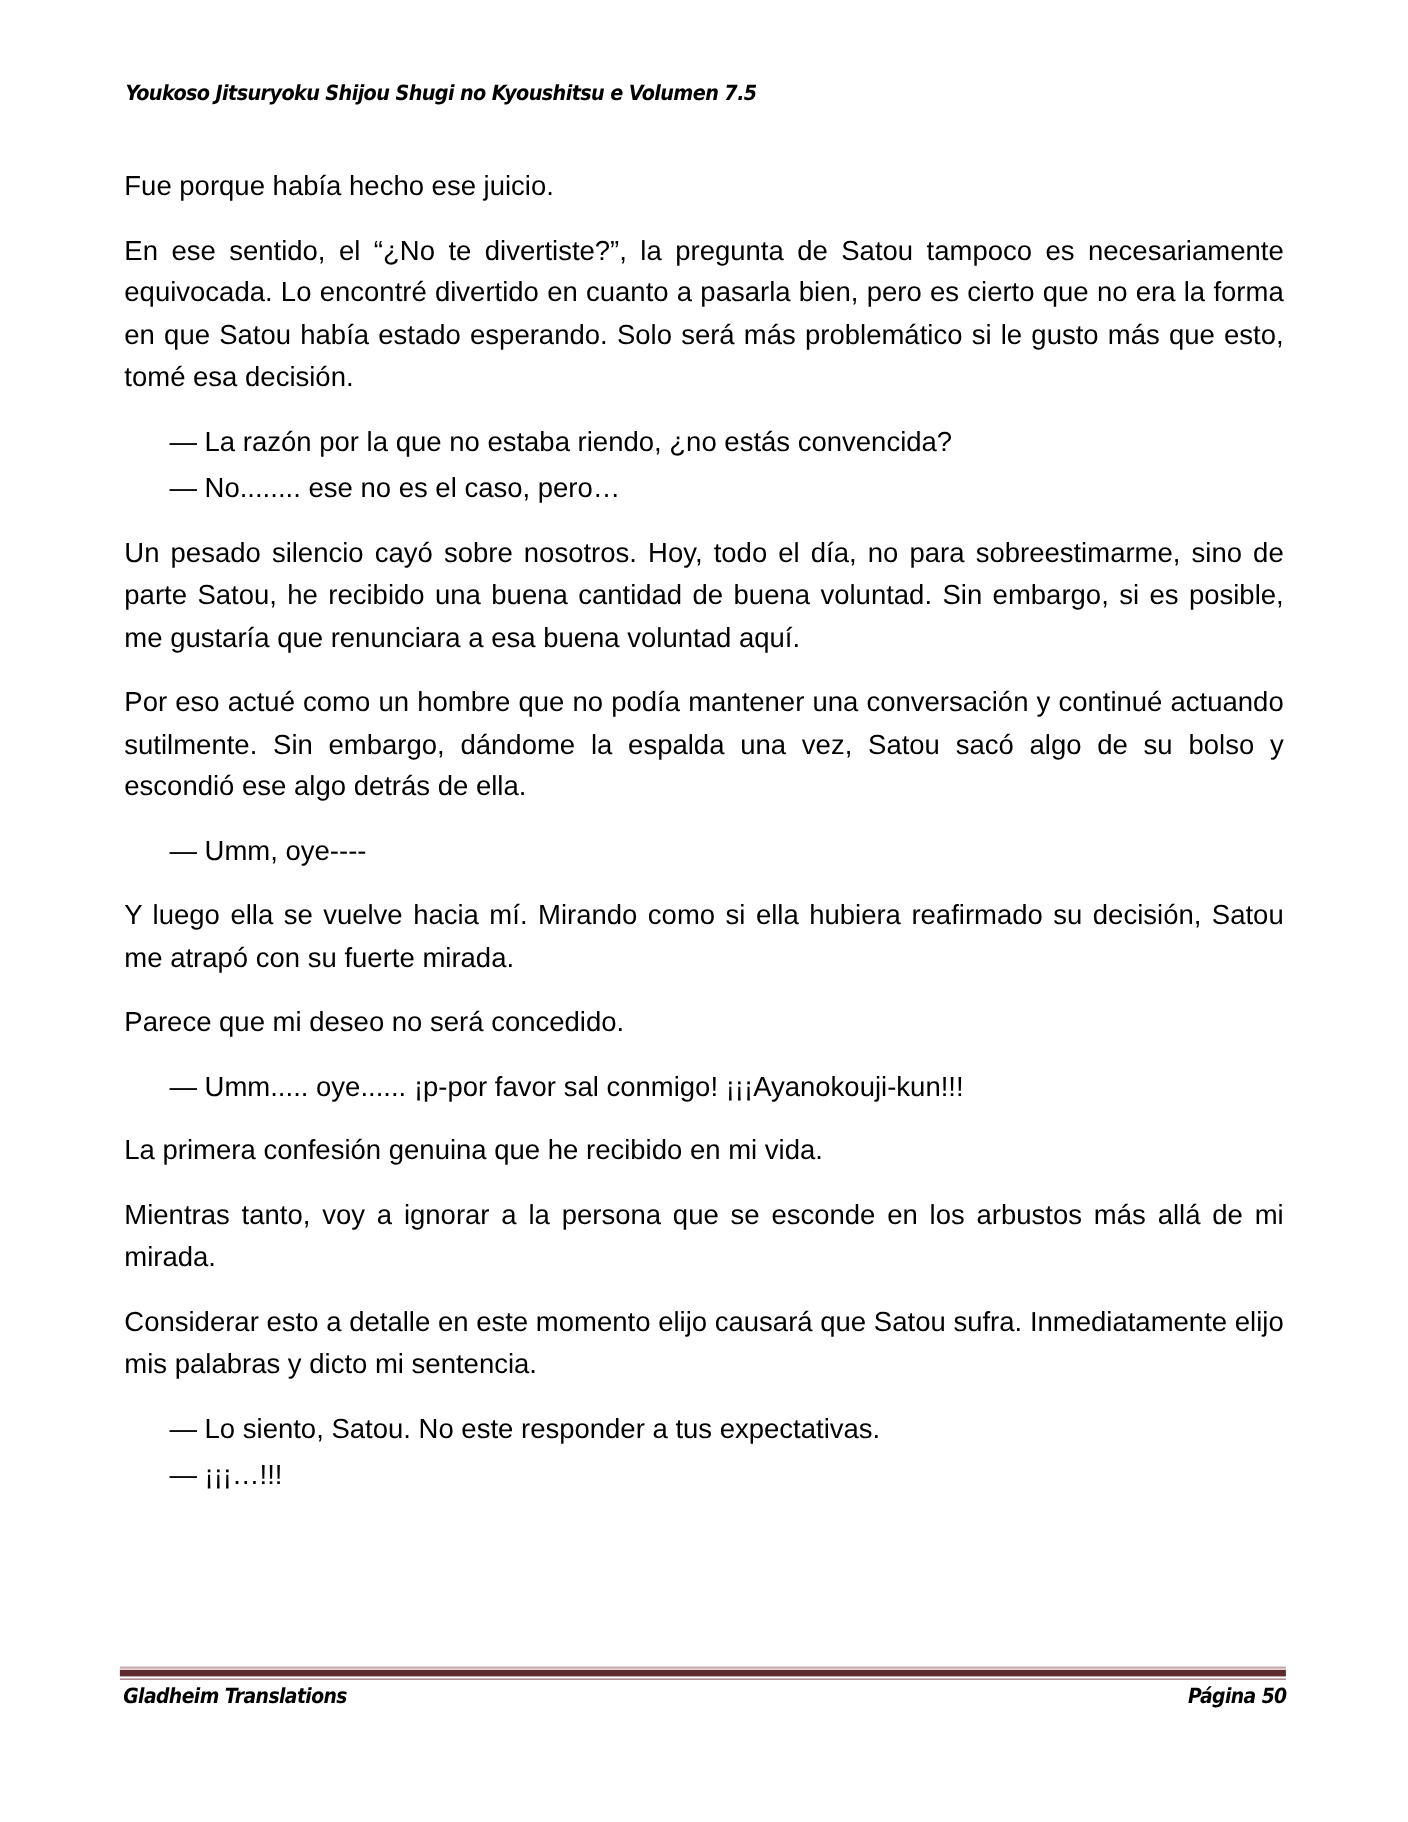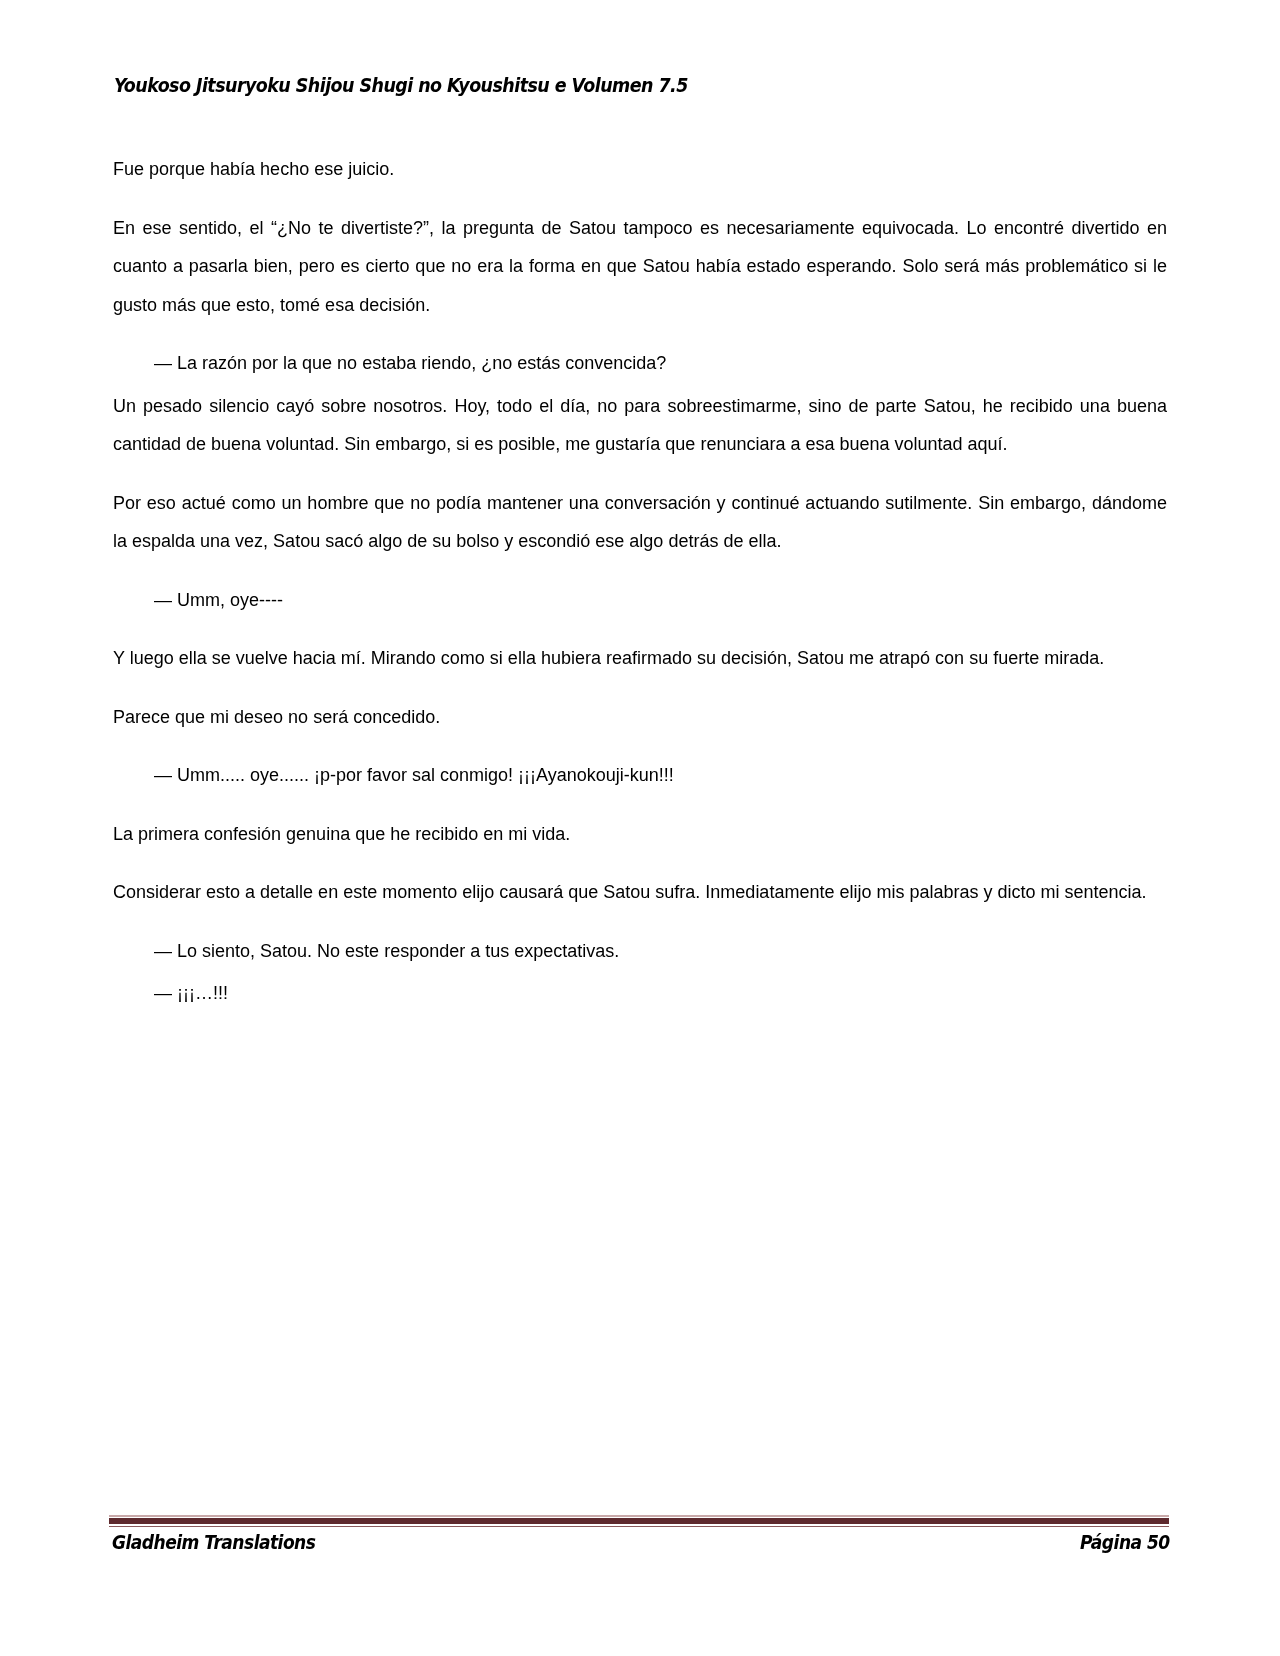--- a/index.html
+++ b/index.html
@@ -26,21 +26,21 @@
       transform: scaleX(0.92);
       transform-origin: left center;
       white-space: nowrap;
     }
     .content {
       position: absolute;
       left: 113px;
       top: 150px;
       width: 1054px;
       font-family: "Liberation Sans", sans-serif;
-      font-size: 18px;
+      font-size: 25px;
       line-height: 38.5px;
     }
     .content p {
       margin: 0 0 20px 0;
       text-align: justify;
       text-align-last: left;
     }
     .content p.dlg {
       margin: 4px;
       padding-left: 37px;
@@ -96,27 +96,29 @@
   </style>
 </head>
 <body>
 
 <div class="page-header">Youkoso Jitsuryoku Shijou Shugi no Kyoushitsu e Volumen 7.5</div>
 
 <div class="content">
   <p>Fue porque había hecho ese juicio.</p>
   <p>En ese sentido, el “¿No te divertiste?”, la pregunta de Satou tampoco es necesariamente equivocada. Lo encontré divertido en cuanto a pasarla bien, pero es cierto que no era la forma en que Satou había estado esperando. Solo será más problemático si le gusto más que esto, tomé esa decisión.</p>
   <p class="dlg">— La razón por la que no estaba riendo, ¿no estás convencida?</p>
+  <p class="dlg last">— No........ ese no es el caso, pero…</p>
   <p>Un pesado silencio cayó sobre nosotros. Hoy, todo el día, no para sobreestimarme, sino de parte Satou, he recibido una buena cantidad de buena voluntad. Sin embargo, si es posible, me gustaría que renunciara a esa buena voluntad aquí.</p>
   <p>Por eso actué como un hombre que no podía mantener una conversación y continué actuando sutilmente. Sin embargo, dándome la espalda una vez, Satou sacó algo de su bolso y escondió ese algo detrás de ella.</p>
   <p class="dlg last">— Umm, oye----</p>
   <p>Y luego ella se vuelve hacia mí. Mirando como si ella hubiera reafirmado su decisión, Satou me atrapó con su fuerte mirada.</p>
   <p>Parece que mi deseo no será concedido.</p>
   <p class="dlg last">— Umm..... oye...... ¡p-por favor sal conmigo! ¡¡¡Ayanokouji-kun!!!</p>
   <p>La primera confesión genuina que he recibido en mi vida.</p>
+  <p>Mientras tanto, voy a ignorar a la persona que se esconde en los arbustos más allá de mi mirada.</p>
   <p>Considerar esto a detalle en este momento elijo causará que Satou sufra. Inmediatamente elijo mis palabras y dicto mi sentencia.</p>
   <p class="dlg">— Lo siento, Satou. No este responder a tus expectativas.</p>
   <p class="dlg last">— ¡¡¡…!!!</p>
 </div>
 
 <div class="footer-rule"></div>
 <div class="footer-rule-main"></div>
 <div class="footer-rule-thin"></div>
 
 <div class="footer-left">Gladheim Translations</div>

